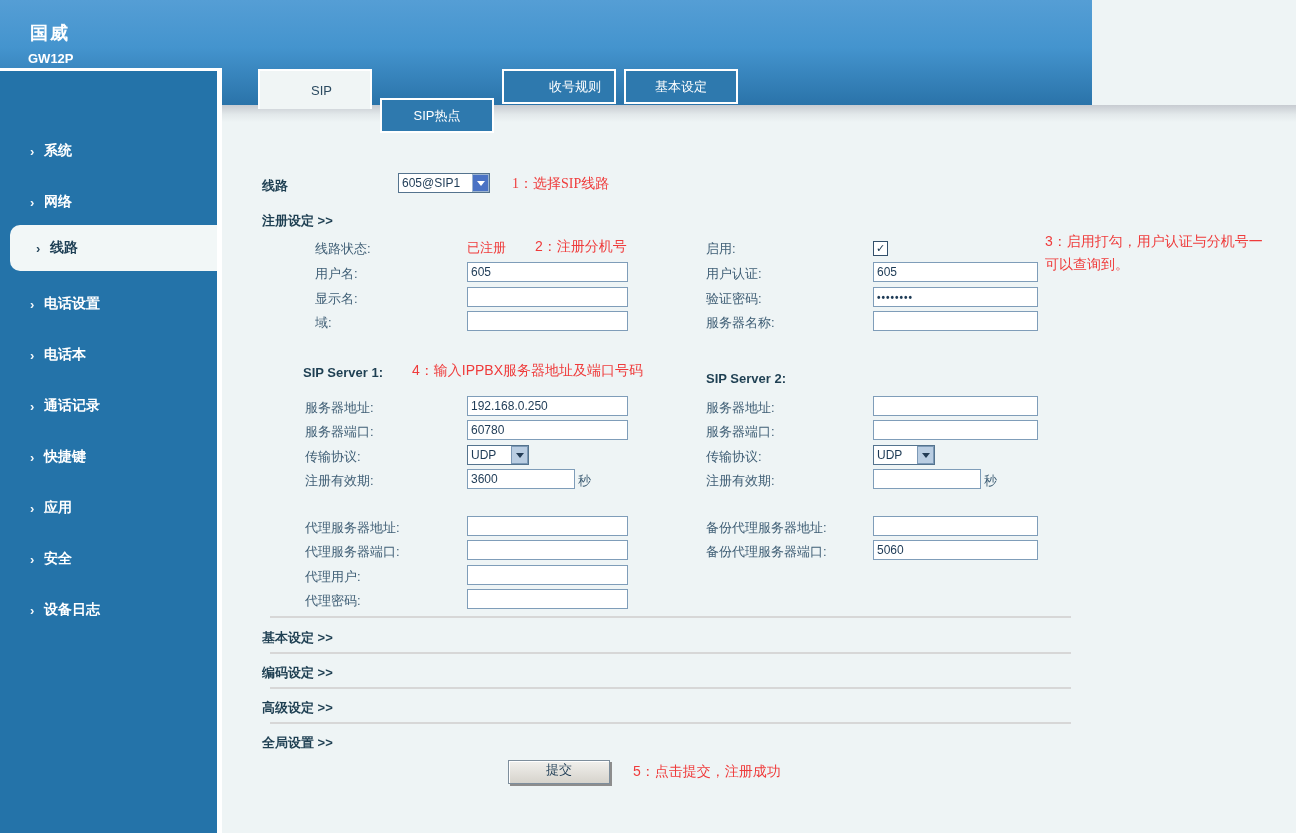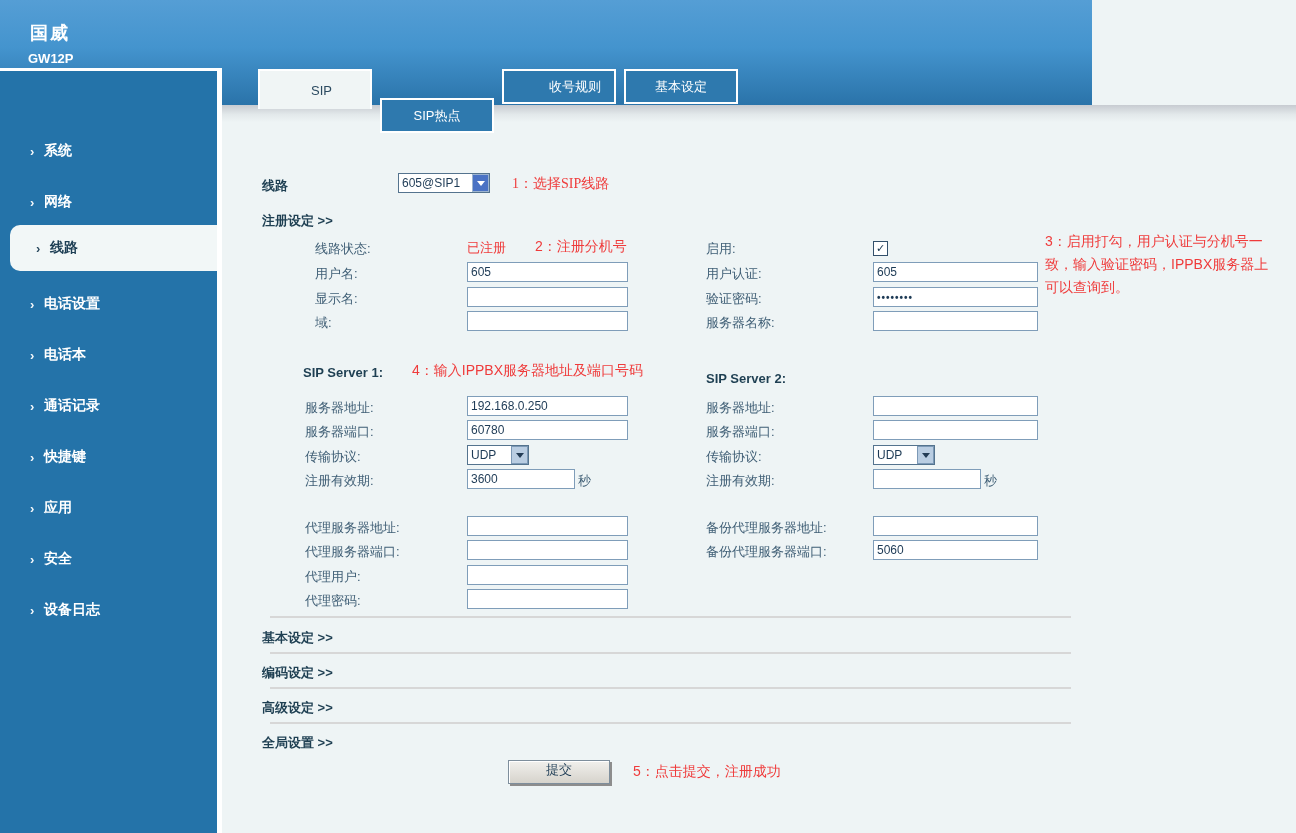--- a/index.html
+++ b/index.html
@@ -162,21 +162,20 @@
   <div class="lbl" style="left:706px;top:290px;">验证密码:</div>
   <input class="inp pwd" style="left: 873px; top: 287px; width: 157px;" value="••••••••">
 
   <div class="lbl" style="left:315px;top:314px;">域:</div>
   <input class="inp" style="left: 467px; top: 311px; width: 153px;" value="">
   <div class="lbl" style="left:706px;top:314px;">服务器名称:</div>
   <input class="inp" style="left: 873px; top: 311px; width: 157px;" value="">
 
   <div class="red" style="left:1045px;top:230px;line-height:23px;">
     <div>3：启用打勾，用户认证与分机号一</div>
-    <div>致，输入验证密码，IPPBX服务器上</div>
     <div>可以查询到。</div>
   </div>
 
   <div class="sect" style="left:303px;top:365px;">SIP Server 1:</div>
   <div class="red" style="left:412px;top:362px;">4：输入IPPBX服务器地址及端口号码</div>
   <div class="sect" style="left:706px;top:371px;">SIP Server 2:</div>
 
   <div class="lbl" style="left:305px;top:399px;">服务器地址:</div>
   <input class="inp" style="left: 467px; top: 396px; width: 153px;" value="192.168.0.250">
   <div class="lbl" style="left:706px;top:399px;">服务器地址:</div>

